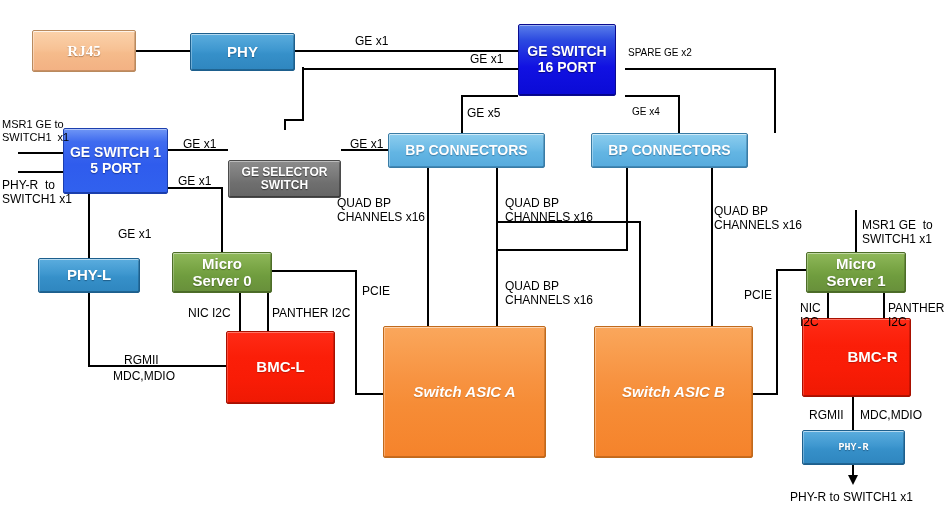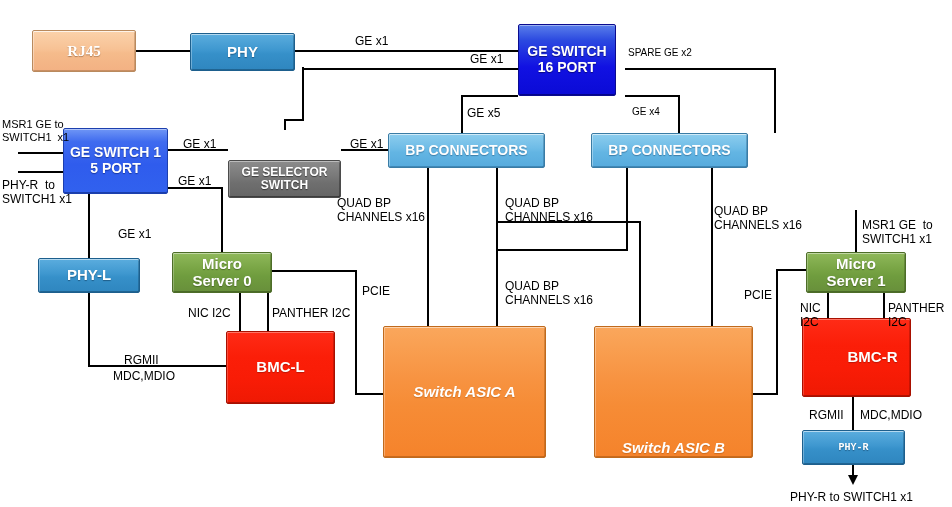--- a/index.html
+++ b/index.html
@@ -233,21 +233,21 @@
       <div class="node n-green" style="left: 172px; top: 252px; width: 100px; height: 41px; font-size: 15px;">
         <span style="white-space: pre-line;">Micro
 Server 0</span>
       </div>
       <div class="node n-red" style="left: 226px; top: 331px; width: 109px; height: 73px; font-size: 15px;">
         <span style="white-space: pre-line;">BMC-L</span>
       </div>
       <div class="node n-orange" style="left: 383px; top: 326px; width: 163px; height: 132px; font-size: 15px;">
         <span style="white-space: pre-line;">Switch ASIC A</span>
       </div>
-      <div class="node n-orange" style="left: 594px; top: 326px; width: 159px; height: 132px; font-size: 15px; align-items: flex-end;">
+      <div class="node n-orange" style="left: 594px; top: 326px; width: 159px; height: 132px; font-size: 15px;">
         <span style="white-space: pre-line;">Switch ASIC B</span>
       </div>
       <div class="node n-green" style="left: 806px; top: 252px; width: 100px; height: 41px; font-size: 15px;">
         <span style="white-space: pre-line;">Micro
 Server 1</span>
       </div>
       <div class="node n-red" style="left: 802px; top: 318px; width: 109px; height: 79px; font-size: 15px;">
         <span style="white-space: pre-line; margin-left: 32px;">BMC-R</span>
       </div>
       <div class="node n-blue" style="left: 802px; top: 430px; width: 103px; height: 35px; font-size: 10px; font-family: Liberation Mono, monospace;">

